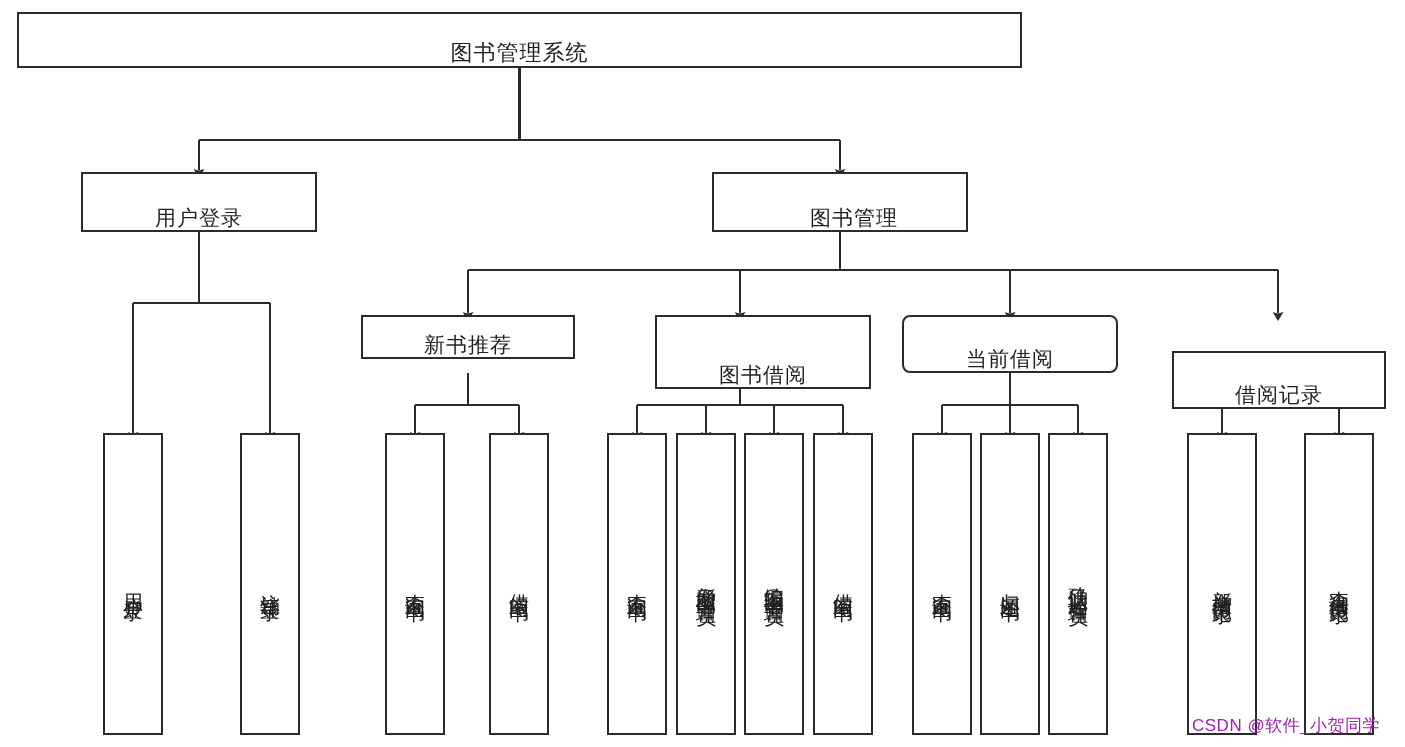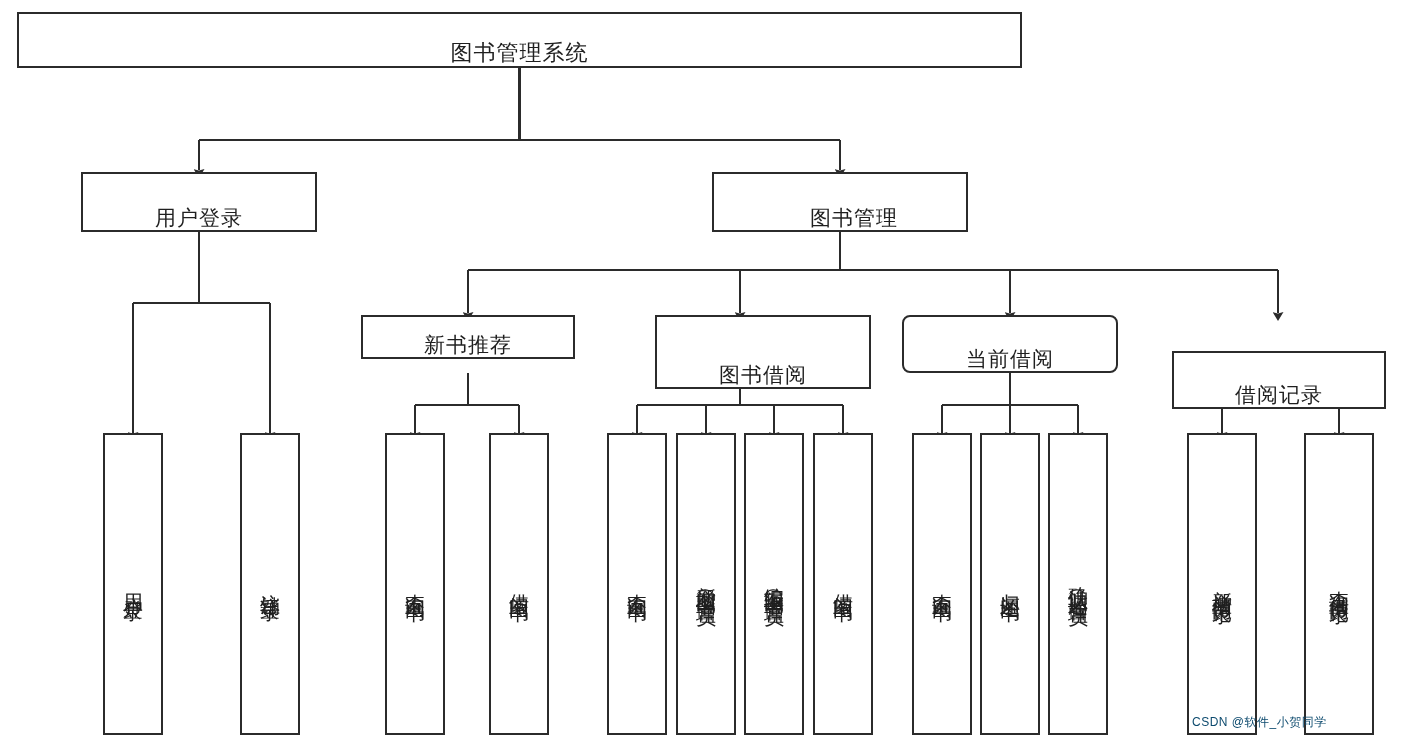--- a/index.html
+++ b/index.html
@@ -56,22 +56,22 @@
     justify-content: center;
   }
   .node.v .vtxt {
     writing-mode: vertical-rl;
     text-orientation: upright;
     display: block;
     max-height: 100%;
   }
   .watermark {
     position: absolute;
-    font-size: 12px;
-    color: #0c4a6e;
+    font-size: 17px;
+    color: #a21caf;
     white-space: nowrap;
     letter-spacing: 0.5px;
   }
 </style>
 </head>
 <body>
 
 <div id="canvas">
 
   <svg id="edges" viewBox="0 0 1405 747" xmlns="http://www.w3.org/2000/svg">

